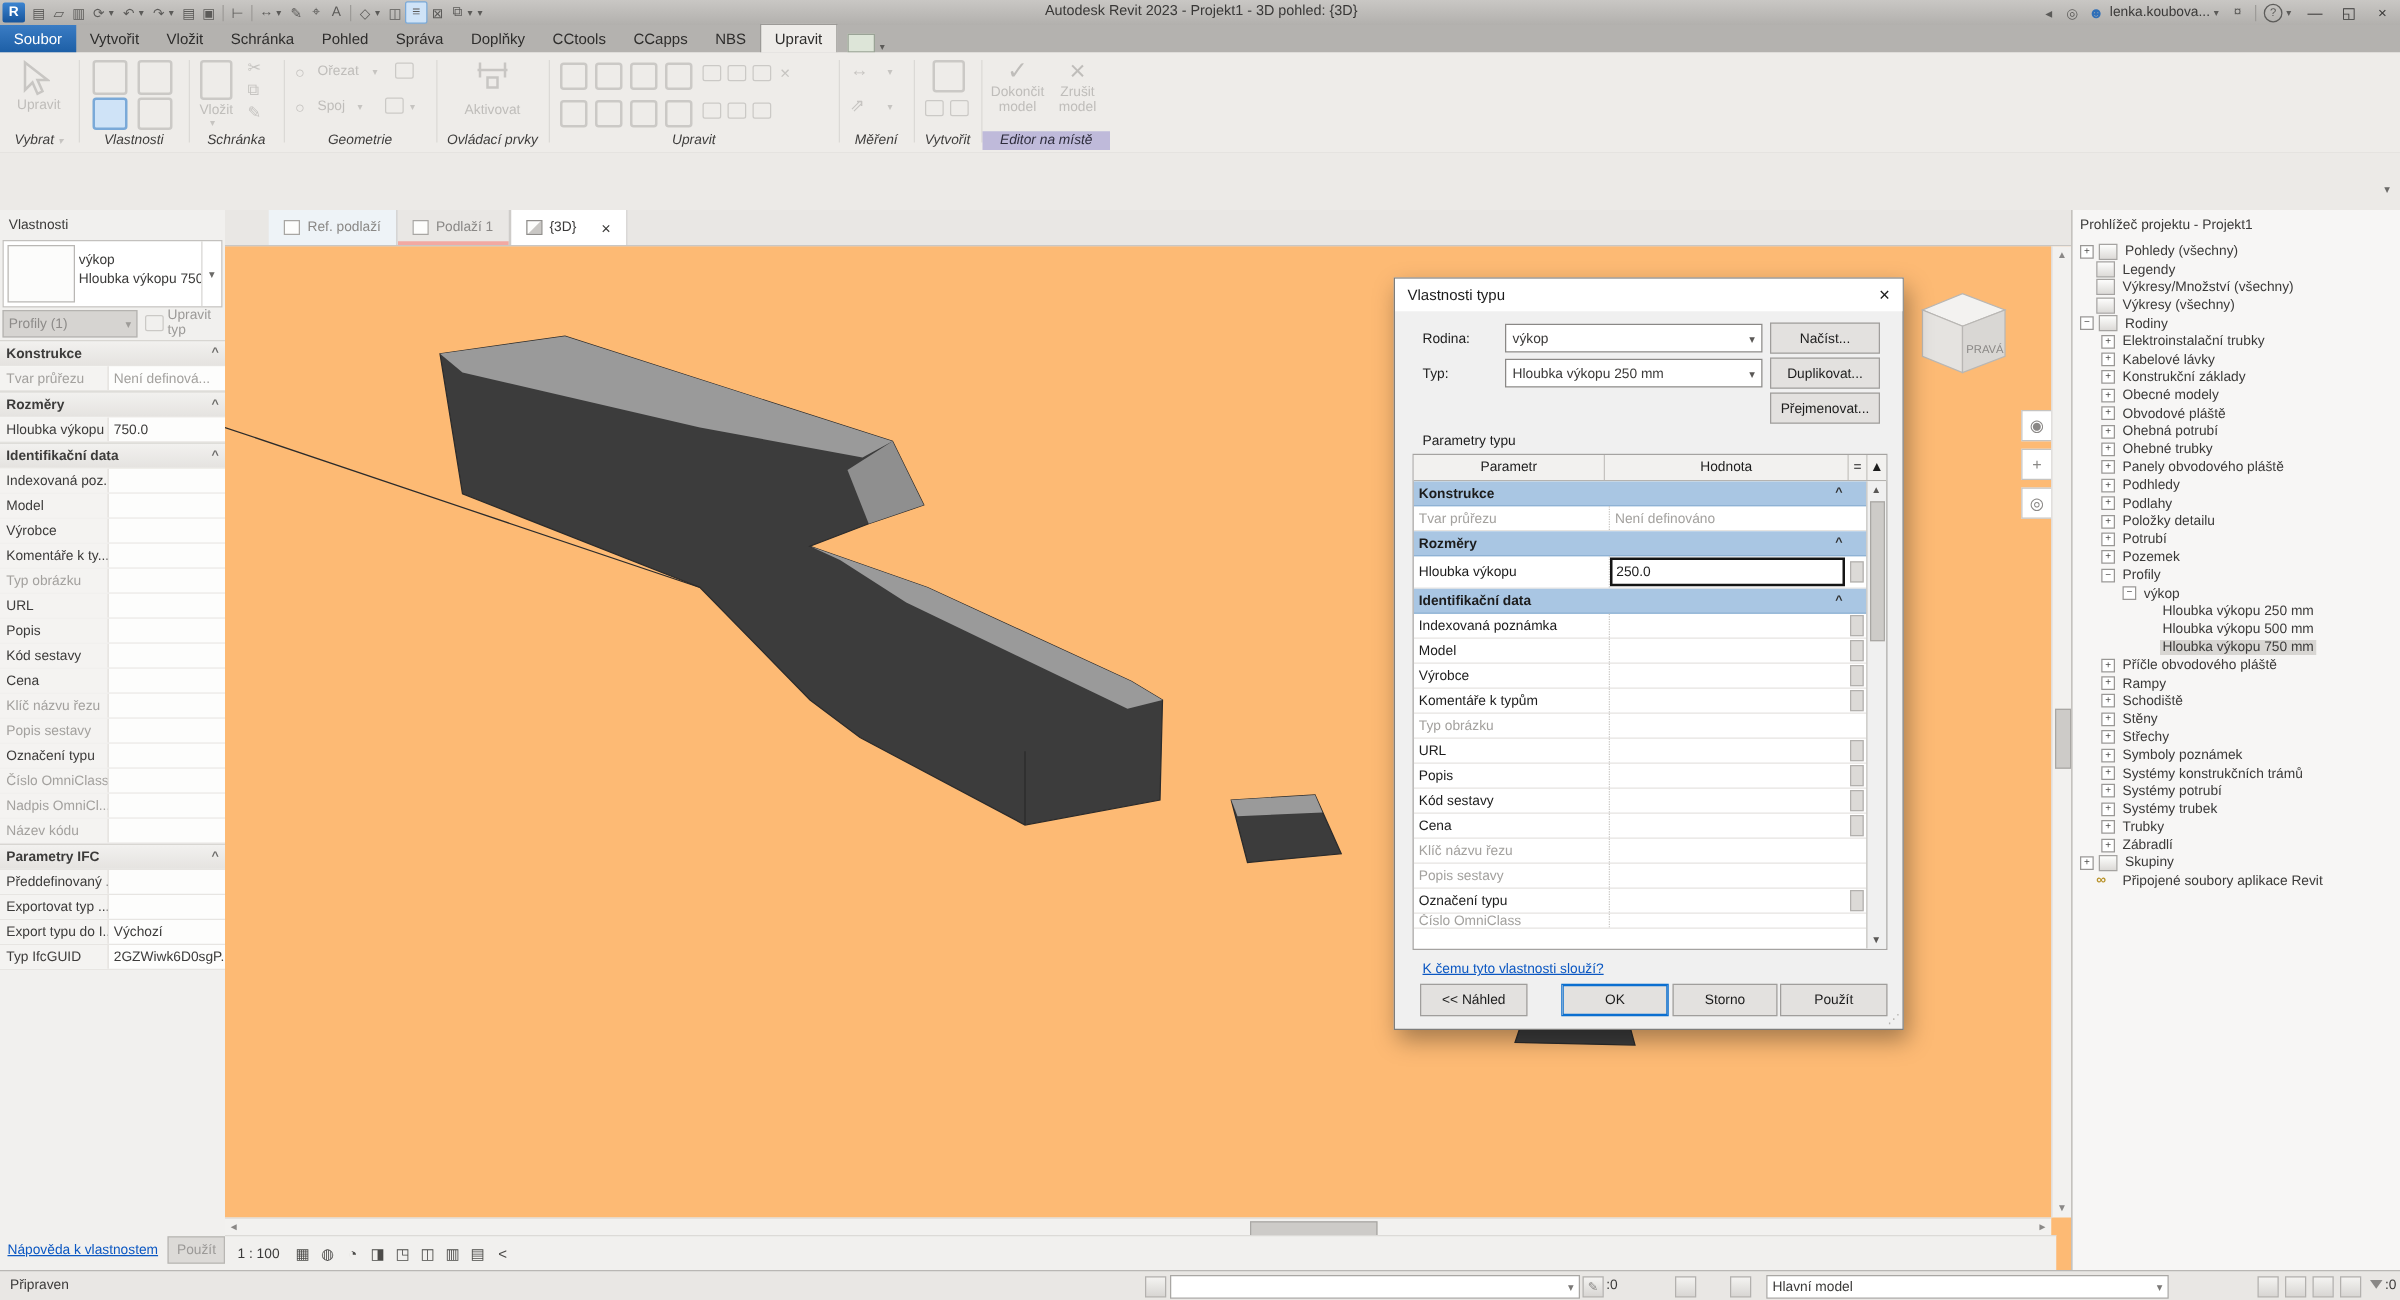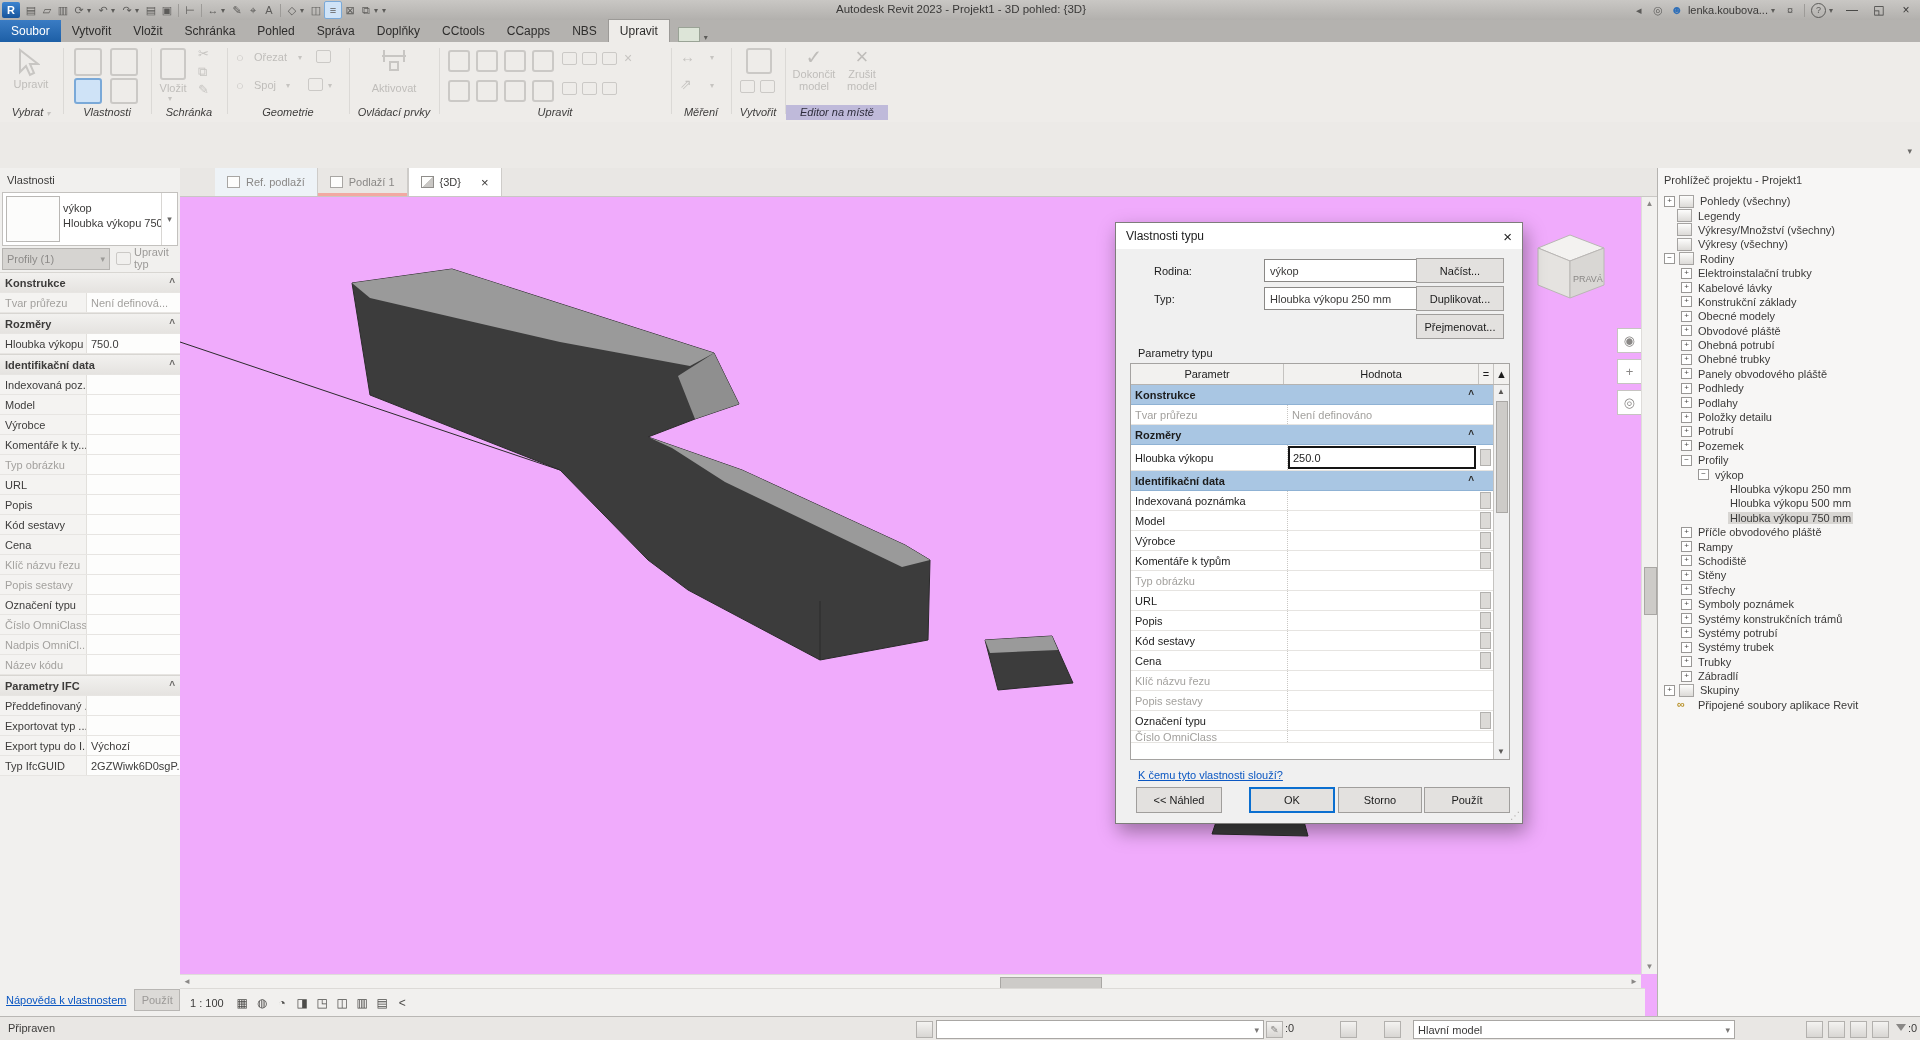--- a/index.html
+++ b/index.html
@@ -60,21 +60,21 @@
   .prow .pval{flex:1;padding-left:4px;white-space:nowrap;overflow:hidden;color:#3c3b3a;}
   .prow.pgray .plab,.prow.pgray .pval{color:#a3a19e;}
   .prow.psec{background:linear-gradient(#f2f1ef,#e5e3e0);font-weight:bold;border-top:1px solid #d8d6d2;}
   .prow.psec .plab{background:none;border-right:none;width:auto;flex:1;}
   .pchev{margin-left:auto;margin-right:5px;color:#6b6a68;font-weight:bold;font-size:10px;}
   .ppbottom{position:absolute;left:0;bottom:4px;width:180px;height:24px;display:flex;align-items:center;}
   .pplink{color:#0b57c2;text-decoration:underline;margin-left:6px;white-space:nowrap;text-align:center;}
   .ppapply{margin-left:8px;width:58px;height:20px;background:#dcdad7;border:1px solid #b8b6b3;color:#9b9997;
            display:flex;align-items:center;justify-content:center;}
   
-  .cv{left:180px;top:168px;width:1477px;height:848px;background:#f0abfc;overflow:hidden;}
+  .cv{left:180px;top:168px;width:1477px;height:848px;background:#fdba74;overflow:hidden;}
   .tabstrip{position:absolute;left:0;top:0;width:100%;height:28px;background:#e9e7e4;border-bottom:1px solid #c9c7c4;display:flex;}
   .vtab{height:28px;display:flex;align-items:center;gap:6px;padding:0 12px;border-right:1px solid #ceccc9;color:#8a8886;}
   .vtab.t1{margin-left:35px;background:#eef3f7;}
   .vtab.t2{box-shadow:inset 0 -3px 0 #f2a9a2;}
   .vtab.active{background:#fff;color:#3b3a39;border-left:1px solid #ceccc9;}
   .sheetico{width:11px;height:10px;border:1px solid #a8a6a3;background:#fdfdfc;}
   .cubeico{width:11px;height:10px;border:1px solid #8f8d8a;background:linear-gradient(135deg,#fdfdfc 48%,#c9c7c4 52%);}
   .vtclose{margin-left:14px;font-size:13px;color:#3b3a39;}
   .vsb{position:absolute;left:1461px;top:29px;width:15px;height:777px;background:#f2f1ef;border-left:1px solid #dedcd9;}
   .vsb .sba{position:absolute;left:0;width:15px;height:14px;color:#8a8886;font-size:8px;text-align:center;line-height:14px;}
@@ -99,21 +99,21 @@
   .texpsp{width:13px;flex:none;}
   .tico{width:13px;height:11px;border:1px solid #a5a3a1;background:linear-gradient(#fdfdfc,#dcdad7);margin-right:4px;flex:none;}
   .tico.link{border:none;background:none;color:#b8922a;font-weight:bold;font-size:11px;line-height:11px;width:15px;}
   .tlab{padding:0 2px;}
   .tsel{background:#d8d6d3;}
   
   .dlg{left:1115px;top:222px;width:406px;height:600px;background:#f0f0f0;border:1px solid #7e7d7b;
        box-shadow:3px 8px 18px rgba(0,0,0,.35);z-index:10;}
   .dlg-tb{height:26px;background:#fff;display:flex;align-items:center;padding:0 10px;font-size:12px;color:#1c1c1c;}
   .dlg-x{margin-left:auto;font-size:15px;color:#1c1c1c;width:30px;text-align:right;}
-  .frow{position:absolute;left:38px;display:flex;align-items:center;gap:44px;}
+  .frow{position:absolute;left:22px;display:flex;align-items:center;}
   .flab{width:66px;color:#1c1c1c;}
   .dcombo{width:194px;height:21px;background:#fff;border:1px solid #8a8886;display:flex;align-items:center;padding:0 5px;}
   .dcombo .ca{margin-left:auto;color:#5a5856;font-size:9px;}
   .dbtn{position:absolute;width:86px;height:23px;background:#e3e1df;border:1px solid #a09e9c;display:flex;
         align-items:center;justify-content:center;color:#1c1c1c;}
   .ptlab{position:absolute;left:22px;top:124px;color:#1c1c1c;}
   .dtable{position:absolute;left:14px;top:140px;width:378px;border:1px solid #a5a3a1;background:#fff;}
   .dhead{display:flex;height:20px;background:#f2f1ef;border-bottom:1px solid #b5b3b0;}
   .dhc{display:flex;align-items:center;justify-content:center;border-right:1px solid #c5c3c0;color:#1c1c1c;}
   .dbody{position:relative;height:374px;overflow:hidden;}

